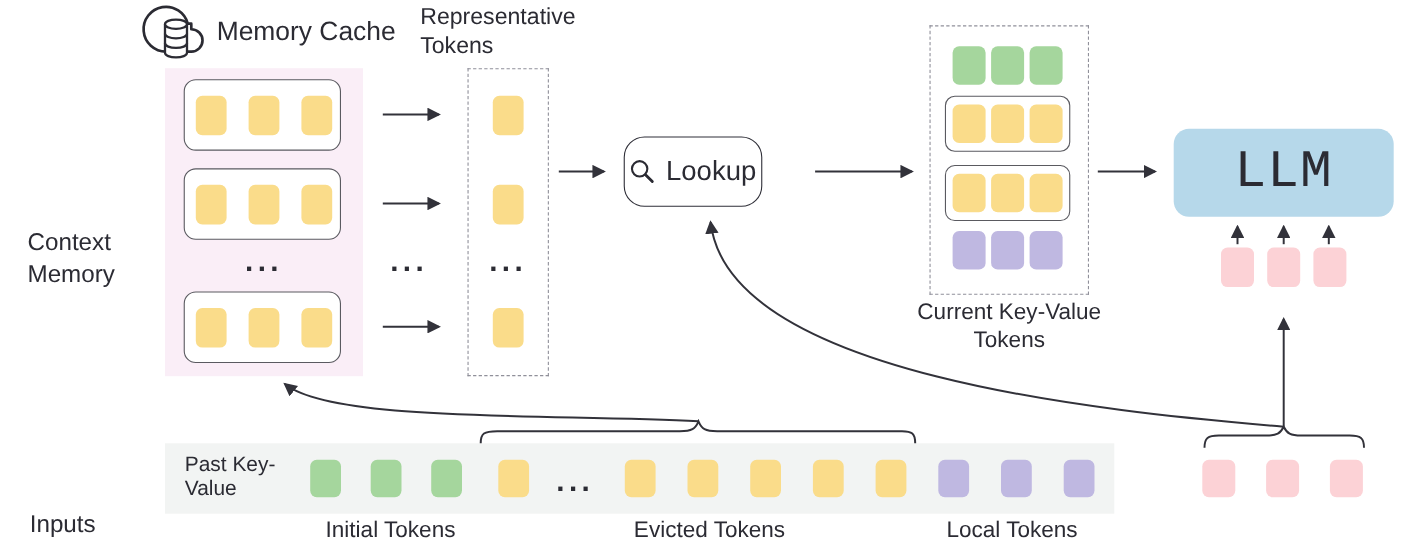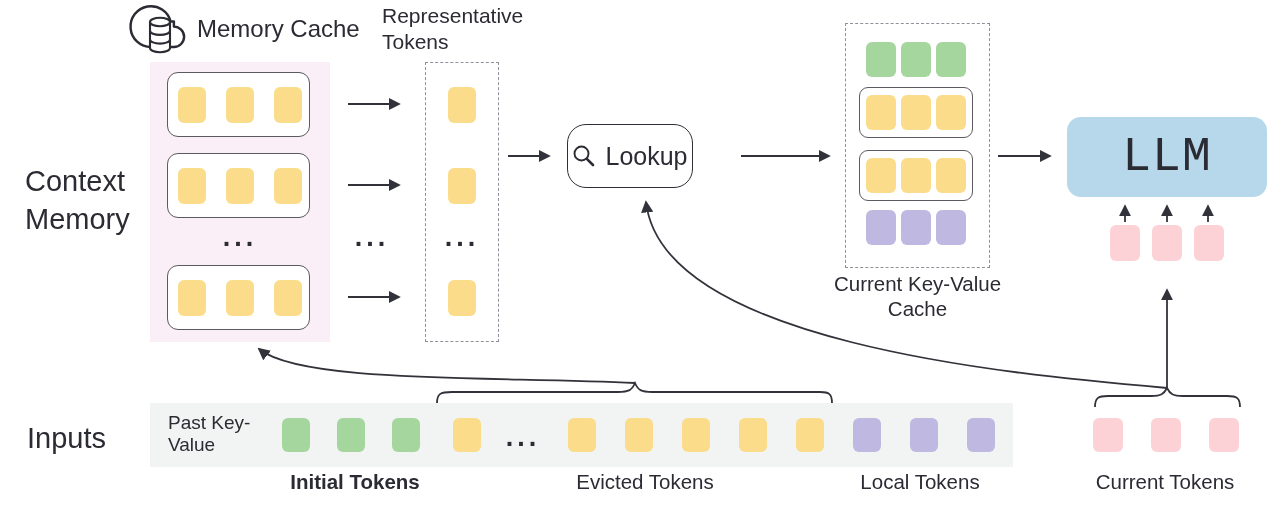--- a/index.html
+++ b/index.html
@@ -33,21 +33,21 @@
   }
   .lookup-btn{
     background:#ffffff;border:1.7px solid #2f2f38;border-radius:19px;
     display:flex;align-items:center;justify-content:center;gap:9px;
   }
   .lookup-label{font-size:25px;}
   .llm-box{background:#b6d8ea;border-radius:14px;display:flex;align-items:center;justify-content:center;}
   .llm-label{font-size:48px;letter-spacing:1px;font-family:Liberation Mono, monospace;}
   .title-sm{font-size:21px;line-height:1.25;}
   .caption{font-size:20.5px;text-align:center;}
-  .big-label{font-size:29px;line-height:1.3;}
+  .big-label{font-size:22px;line-height:1.3;margin-top:43px;}
   .strip{background:#f2f4f3;}
   .pastkv{font-size:19px;line-height:1.18;}
   svg{display:block;}
   #overlay{pointer-events:none;}
 </style>
 </head>
 <body>
 
 <div id="canvas">
 
@@ -111,21 +111,21 @@
   <div class="abs cache-unit tk-c" style="left:859px;top:150px;width:114px;height:51px;box-sizing:border-box;">
       <div class="token" style="background: rgb(250, 220, 138);"></div>
       <div class="token" style="background: rgb(250, 220, 138);"></div>
       <div class="token" style="background: rgb(250, 220, 138);"></div>
     </div>
   <div class="abs tokrow tk-c" style="left:866px;top:210px;gap:5px;">
       <div class="token" style="background: rgb(191, 184, 225);"></div>
       <div class="token" style="background: rgb(191, 184, 225);"></div>
       <div class="token" style="background: rgb(191, 184, 225);"></div>
     </div>
-  <div class="abs label caption" style="left:830px;top:271px;width:175px;line-height:1.22;">Current Key-Value Cache</div>
+  <div class="abs label caption" style="left:830px;top:271px;width:175px;line-height:1.22;">Current Key-Value Tokens</div>
 
   <div class="abs llm-box" style="left: 1067px; top: 117px; width: 200px; height: 80px; background: rgb(182, 216, 234);">
     <span class="llm-label">LLM</span>
   </div>
   <div class="abs tokrow tk-p" style="left:1110px;top:225px;gap:12px;">
       <div class="token" style="background: rgb(252, 210, 214);"></div>
       <div class="token" style="background: rgb(252, 210, 214);"></div>
       <div class="token" style="background: rgb(252, 210, 214);"></div>
     </div>
 
@@ -153,24 +153,23 @@
       <div class="token" style="background: rgb(191, 184, 225);"></div>
       <div class="token" style="background: rgb(191, 184, 225);"></div>
       <div class="token" style="background: rgb(191, 184, 225);"></div>
     </div>
   <div class="abs tokrow tk-pc" style="left:1093px;top:418px;gap:28px;">
       <div class="token" style="background: rgb(252, 210, 214);"></div>
       <div class="token" style="background: rgb(252, 210, 214);"></div>
       <div class="token" style="background: rgb(252, 210, 214);"></div>
     </div>
 
-  <div class="abs label caption" style="left:280px;top:470px;width:150px;font-weight:bold;">Initial Tokens</div>
+  <div class="abs label caption" style="left:280px;top:470px;width:150px;">Initial Tokens</div>
   <div class="abs label caption" style="left:845px;top:470px;width:150px;">Local Tokens</div>
   <div class="abs label caption" style="left:565px;top:470px;width:160px;">Evicted Tokens</div>
-  <div class="abs label caption" style="left:1085px;top:470px;width:160px;">Current Tokens</div>
 
   <svg id="overlay" class="abs" style="left:0;top:0;" width="1280" height="509" viewBox="0 0 1280 509">
     <defs>
       <marker id="ah" viewBox="0 0 10 10" refX="8.5" refY="5" markerWidth="6.8" markerHeight="6.8" orient="auto-start-reverse">
         <path d="M0 0 L10 5 L0 10 z" fill="#32323a"></path>
       </marker>
     </defs>
 
     <g>
       <g transform="translate(128,-4) scale(2.55)">

